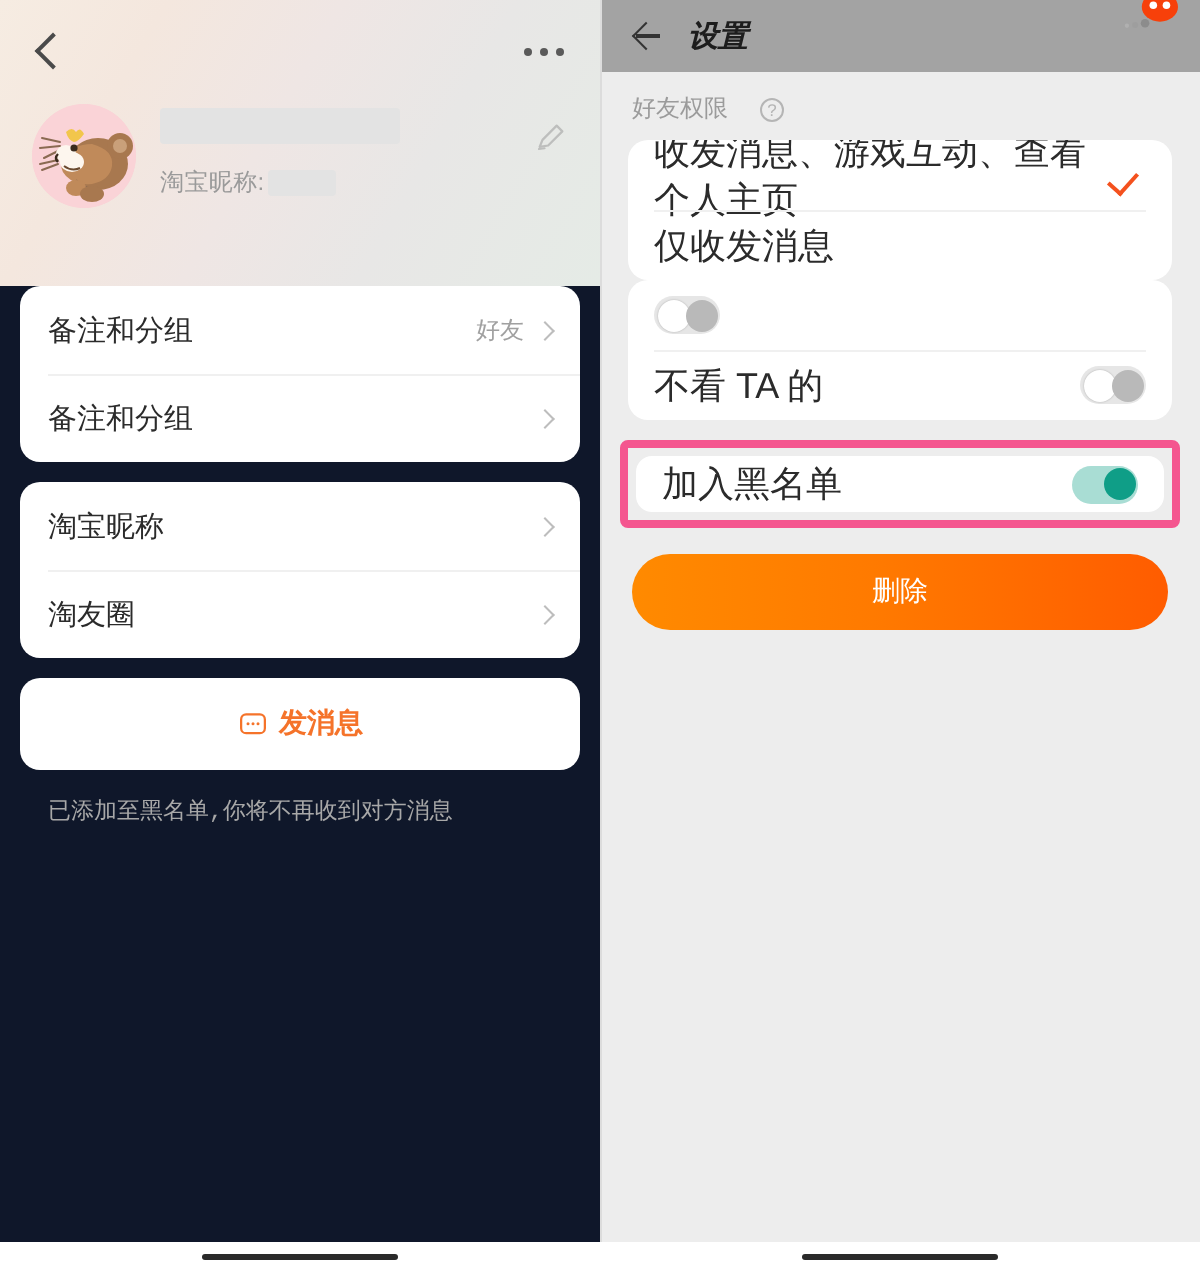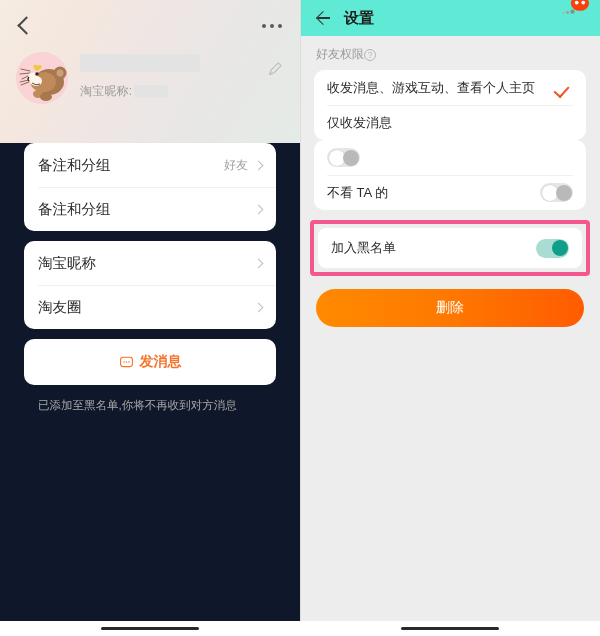--- a/index.html
+++ b/index.html
@@ -44,21 +44,21 @@
   .avatar svg{ width:52px;height:52px;display:block; }
   .profile-meta{ margin-left:12px; padding-top:2px; flex:1; }
   .redact-name{
     width:120px;height:18px;background:#e3e3e3;border-radius:2px;
   }
   .nick-line{ display:flex; align-items:center; margin-top:11px; }
   .nick-label{ font-size:12px;color:#9a9a9a; letter-spacing:.2px;}
   .redact-nick{ width:34px;height:13px;background:#e3e3e3;margin-left:2px;border-radius:2px;}
   .edit-pencil{ position:absolute; right:16px; top:8px; cursor:pointer; opacity:.55;}
 
-  .cards{ padding:0 24px; }
+  .cards{ padding:0 10px;font-family:Liberation Mono, monospace; }
   .card{
     background:#ffffff; border-radius:10px; margin-bottom:10px; overflow:hidden;
   }
   .row{
     height:44px; display:flex; align-items:center; padding:0 14px;
     position:relative; cursor:pointer;
   }
   .row + .row::before{
     content:""; position:absolute; left:14px; right:0; top:0; height:1px;
     background:#f0f0f0;
@@ -74,47 +74,48 @@
     font-size:11.5px;color:#a8a8a8;margin-top:13px;padding:0 14px;
   }
 
   
   .panel-right{
     width:300px;height:636px;background:#ededed;position:relative;
     display:flex;flex-direction:column;
   }
   .r-topbar{
     height:36px;display:flex;align-items:center;padding:0 14px;position:relative;
-    background:#5eead4;
+    background:#a3a3a3;
+    font-style:italic;
   }
   .r-back{ width:18px;height:18px;position:relative;cursor:pointer;}
   .r-back::before{
     content:"";position:absolute;left:4px;top:4px;width:9px;height:9px;
     border-left:1.6px solid #333;border-bottom:1.6px solid #333;transform:rotate(45deg);
   }
   .r-back::after{
     content:"";position:absolute;left:4px;top:8px;width:12px;height:1.6px;background:#333;
   }
   .r-title{ font-size:15px;color:#1d1d1d;font-weight:bold;margin-left:12px;}
   .chat-icon{ position:absolute; right:8px; top:-4px; width:34px;height:28px;}
 
-  .sec-label{ font-size:12px;color:#9b9b9b;padding:10px 16px 7px 16px;display:flex;align-items:center;gap:0;}
+  .sec-label{ font-size:12px;color:#9b9b9b;padding:10px 16px 7px 16px;display:flex;align-items:center;gap:16px;}
   .qmark{
     width:12px;height:12px;border:1px solid #b5b5b5;border-radius:50%;
     font-size:8.5px;line-height:10px;text-align:center;color:#b5b5b5;
   }
   .r-cards{ padding:0 14px; }
   .r-card{ background:#fff;border-radius:10px;overflow:hidden; }
   .r-row{
     height:35px;display:flex;align-items:center;padding:0 13px;position:relative;cursor:pointer;
   }
   .r-row + .r-row::before{
     content:"";position:absolute;left:13px;right:13px;top:0;height:1px;background:#f0f0f0;
   }
-  .r-row-label{ font-size:13px;color:#2b2b2b;flex:1;}
+  .r-row-label{ font-size:18px;color:#2b2b2b;flex:1;}
   .check{ width:18px;height:12px;position:relative;}
   .check::before{
     content:"";position:absolute;left:2px;top:1px;width:7px;height:12px;
     border-right:2.2px solid #f4511e;border-bottom:2.2px solid #f4511e;
     transform:rotate(42deg);
   }
   .toggle{
     width:33px;height:19px;border-radius:10px;position:relative;flex:none;cursor:pointer;
     background:#e6e6e6;
   }
@@ -126,21 +127,21 @@
     content:"";position:absolute;right:1.5px;top:1.5px;width:16px;height:16px;
     border-radius:50%;background:#b9b9b9;
   }
   .toggle.on{ background:#a9ddd4; }
   .toggle.on .knob{ left:auto;right:1.5px;background:#0f9e87; box-shadow:none;}
 
   .highlight-box{
     border:4px solid #f4568f; border-radius:4px; margin:10px 10px 0 10px; padding:4px;
   }
   .highlight-box .r-card{ border-radius:8px; }
-  .hl-row{ height:40px; }
+  .hl-row{ height:28px; }
 
   .delete-btn{
     margin:13px 16px 0 16px;height:38px;border-radius:19px;
     background:linear-gradient(90deg,#ff8a00 0%,#ff7a00 45%,#ff5c00 100%);
     color:#fff;font-size:14px;display:flex;align-items:center;justify-content:center;
     cursor:pointer;border:none;width:calc(100% - 32px);
     font-family:"Liberation Sans","DejaVu Sans",sans-serif;
   }
 
   

